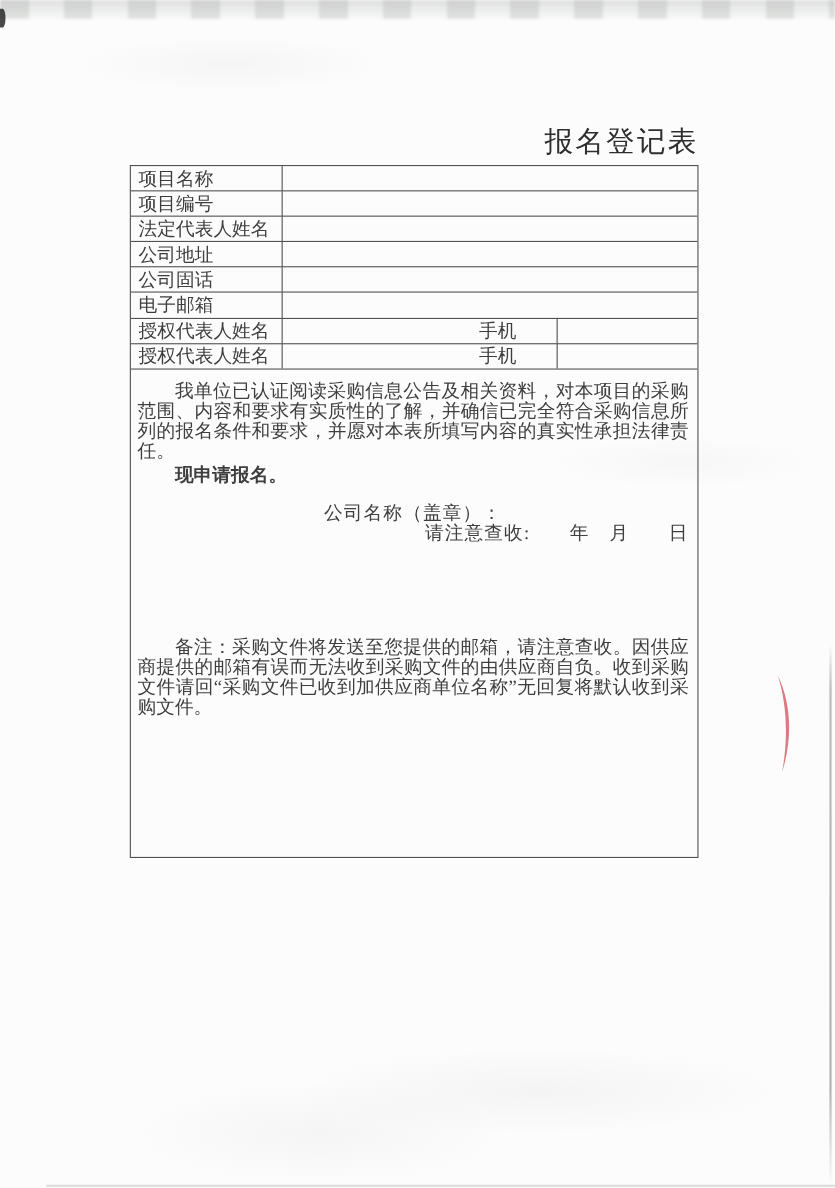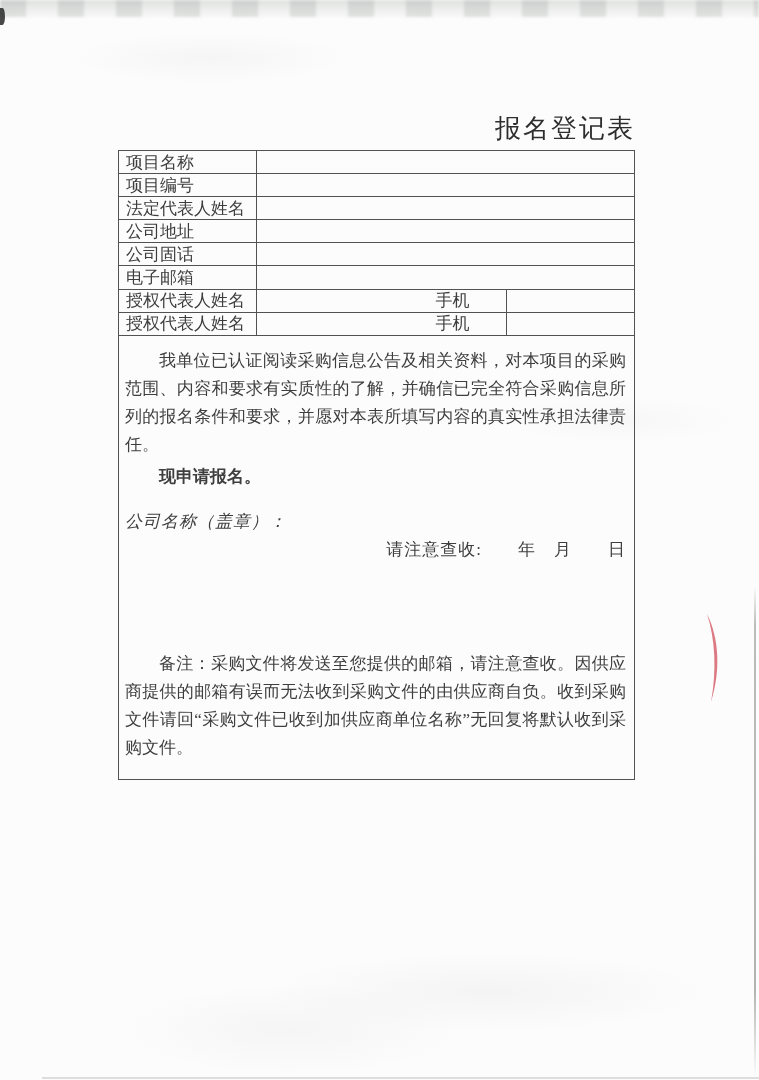--- a/index.html
+++ b/index.html
@@ -66,27 +66,27 @@
     display:flex;align-items:center;box-sizing:border-box;
     font-size:17px;color:#3d3d3d;overflow:hidden;
   }
   .cell.label{width:138px;border-right:1.5px solid #525252;padding-left:7px;flex:none;}
   .cell.value{flex:1;padding-left:6px;}
   .cell.mid-value{width:142px;border-right:1.5px solid #525252;flex:none;padding-left:6px;}
   .cell.phone-label{width:108px;border-right:1.5px solid #525252;flex:none;justify-content:center;}
   .notes-cell{
     box-sizing:border-box;height:419px;
     padding:11px 8px 0 6px;
-    font-size:17px;line-height:28px;color:#3e3e3e;
+    font-size:17px;line-height:18px;color:#3e3e3e;
     text-align:justify;
   }
   .notes-cell p{margin:0;}
   .p-declaration{text-indent:2em;}
   .p-apply{text-indent:2em;margin-top:4px !important;font-weight:bold;}
-  .p-seal{text-align:left;margin-top:17px !important;letter-spacing:1px;font-style:italic;}
+  .p-seal{text-align:center;margin-top:17px !important;letter-spacing:1px;}
   .p-date{text-align:right;white-space:pre;letter-spacing:1px;}
   .p-note{text-indent:2em;margin-top:86px !important;}
 </style>
 </head>
 <body>
 
 <div class="page">
 
   <div class="scan-top"></div>
   <div class="corner-mark"></div>

